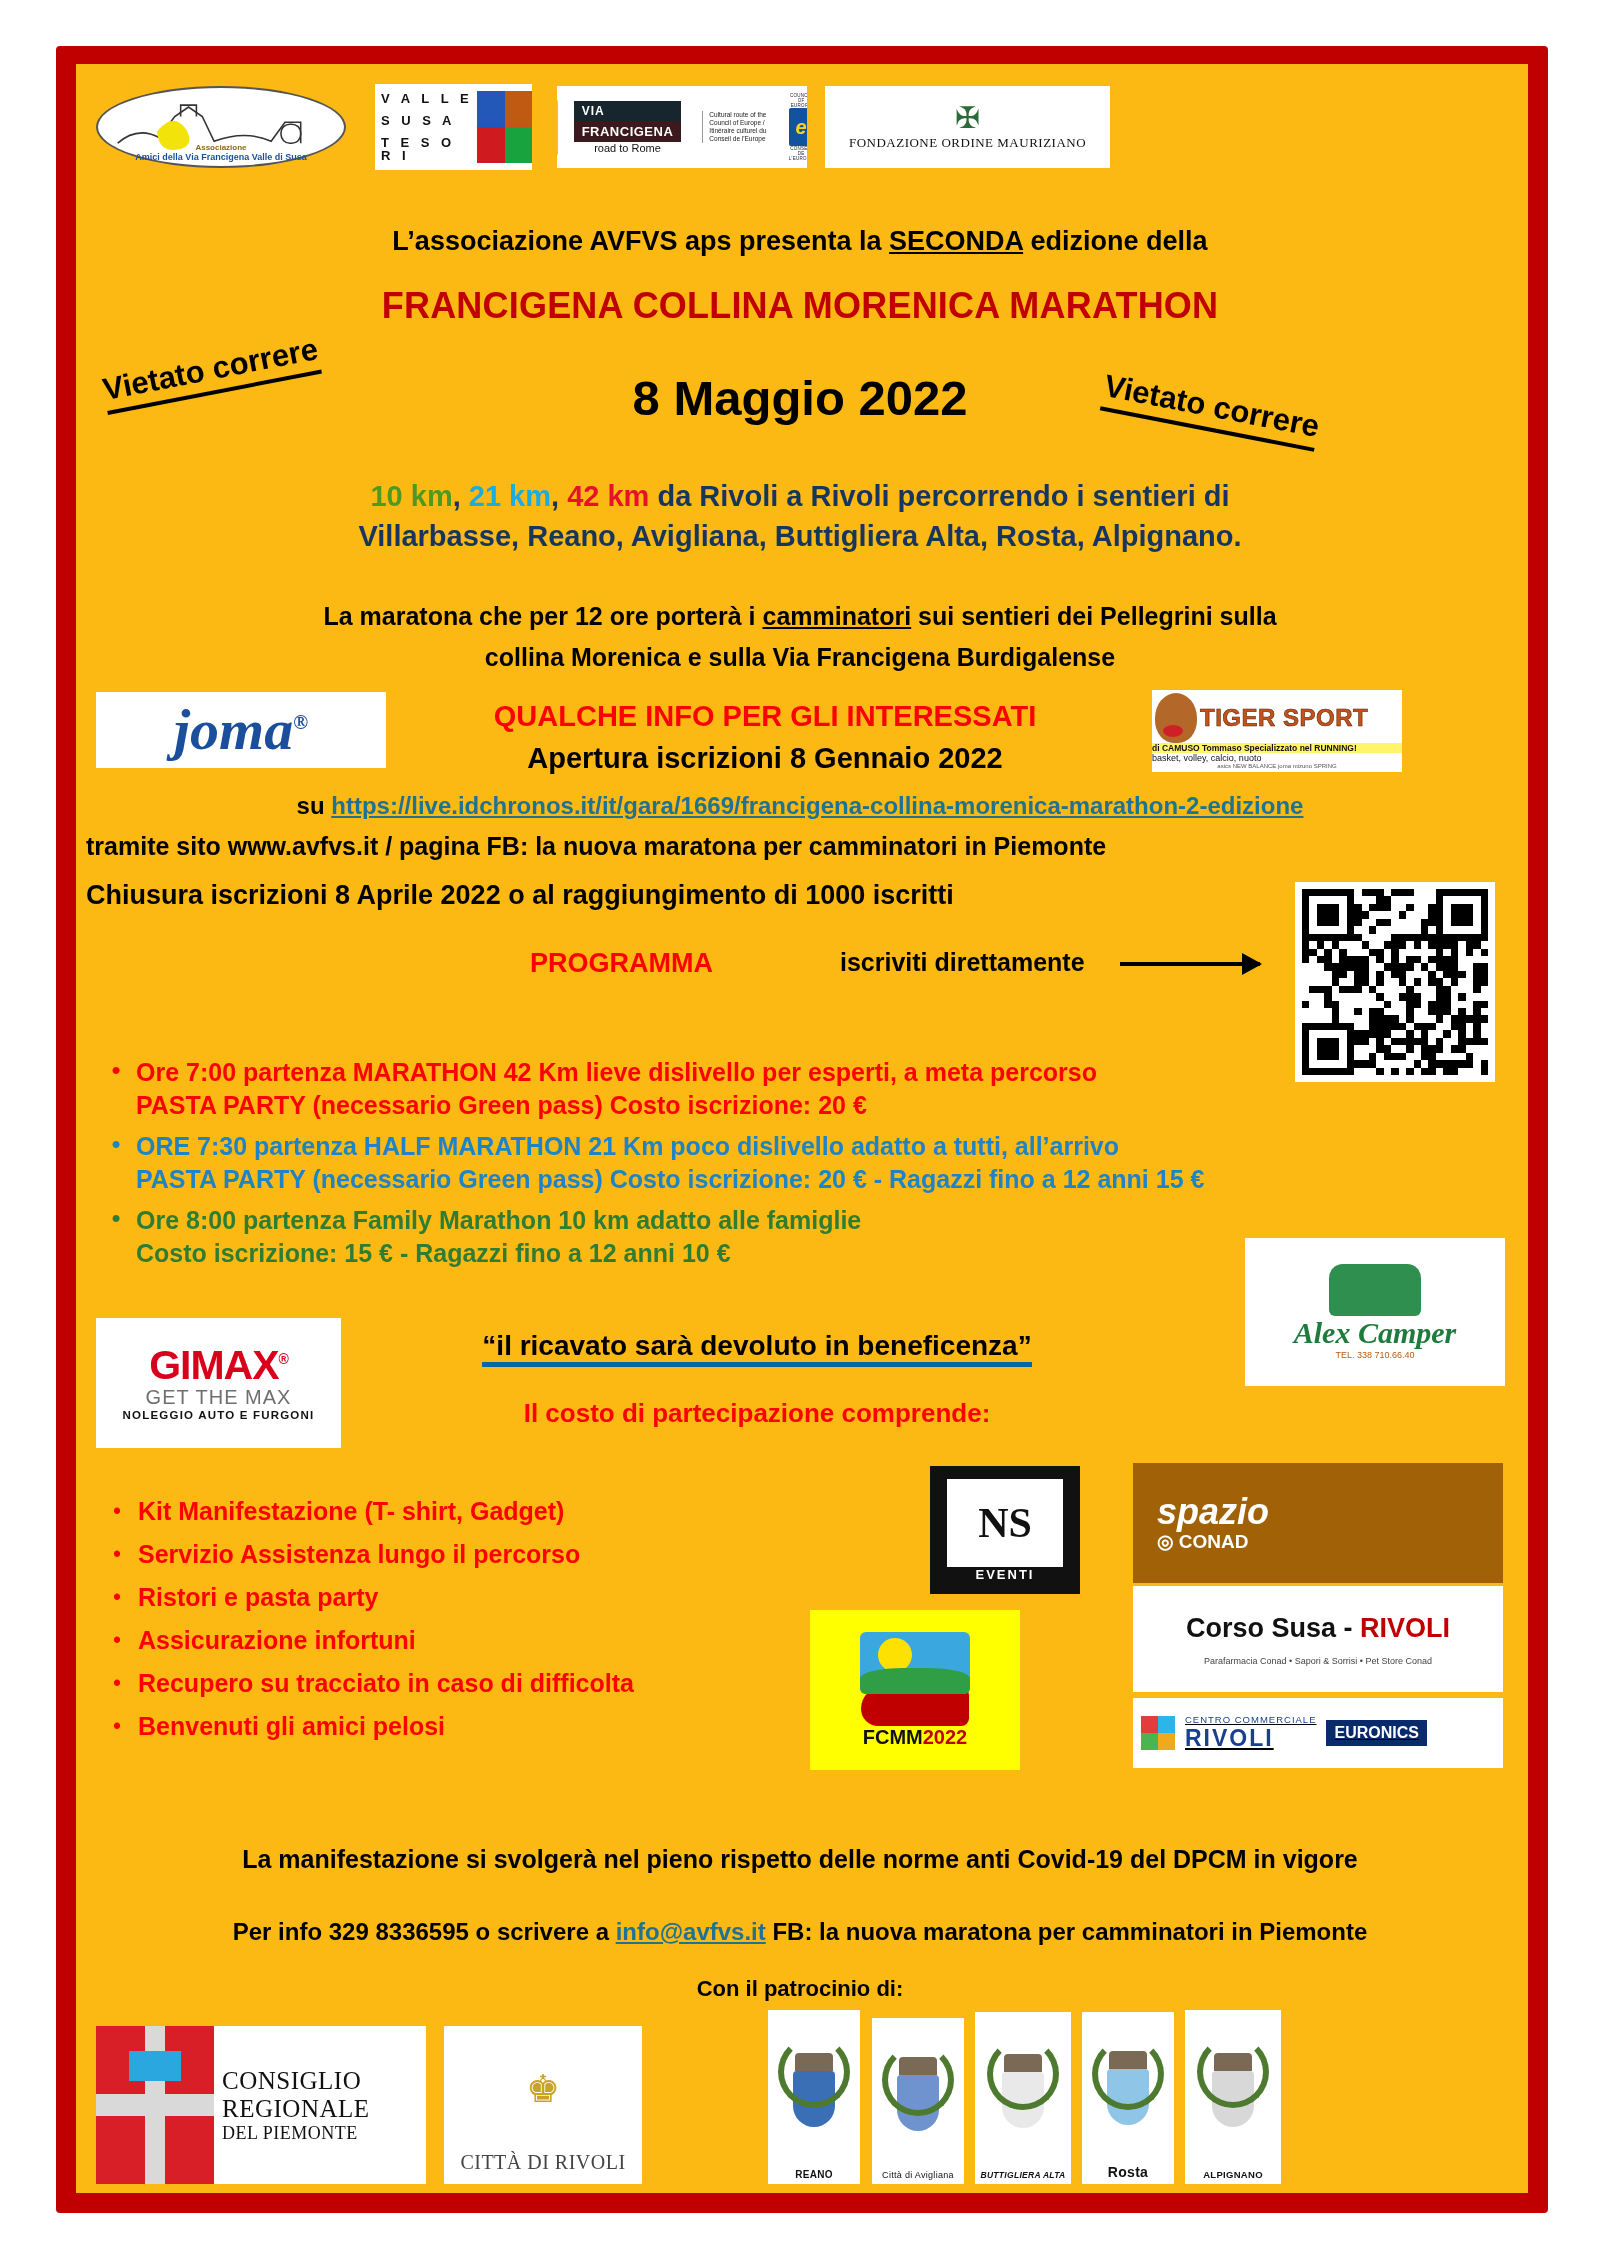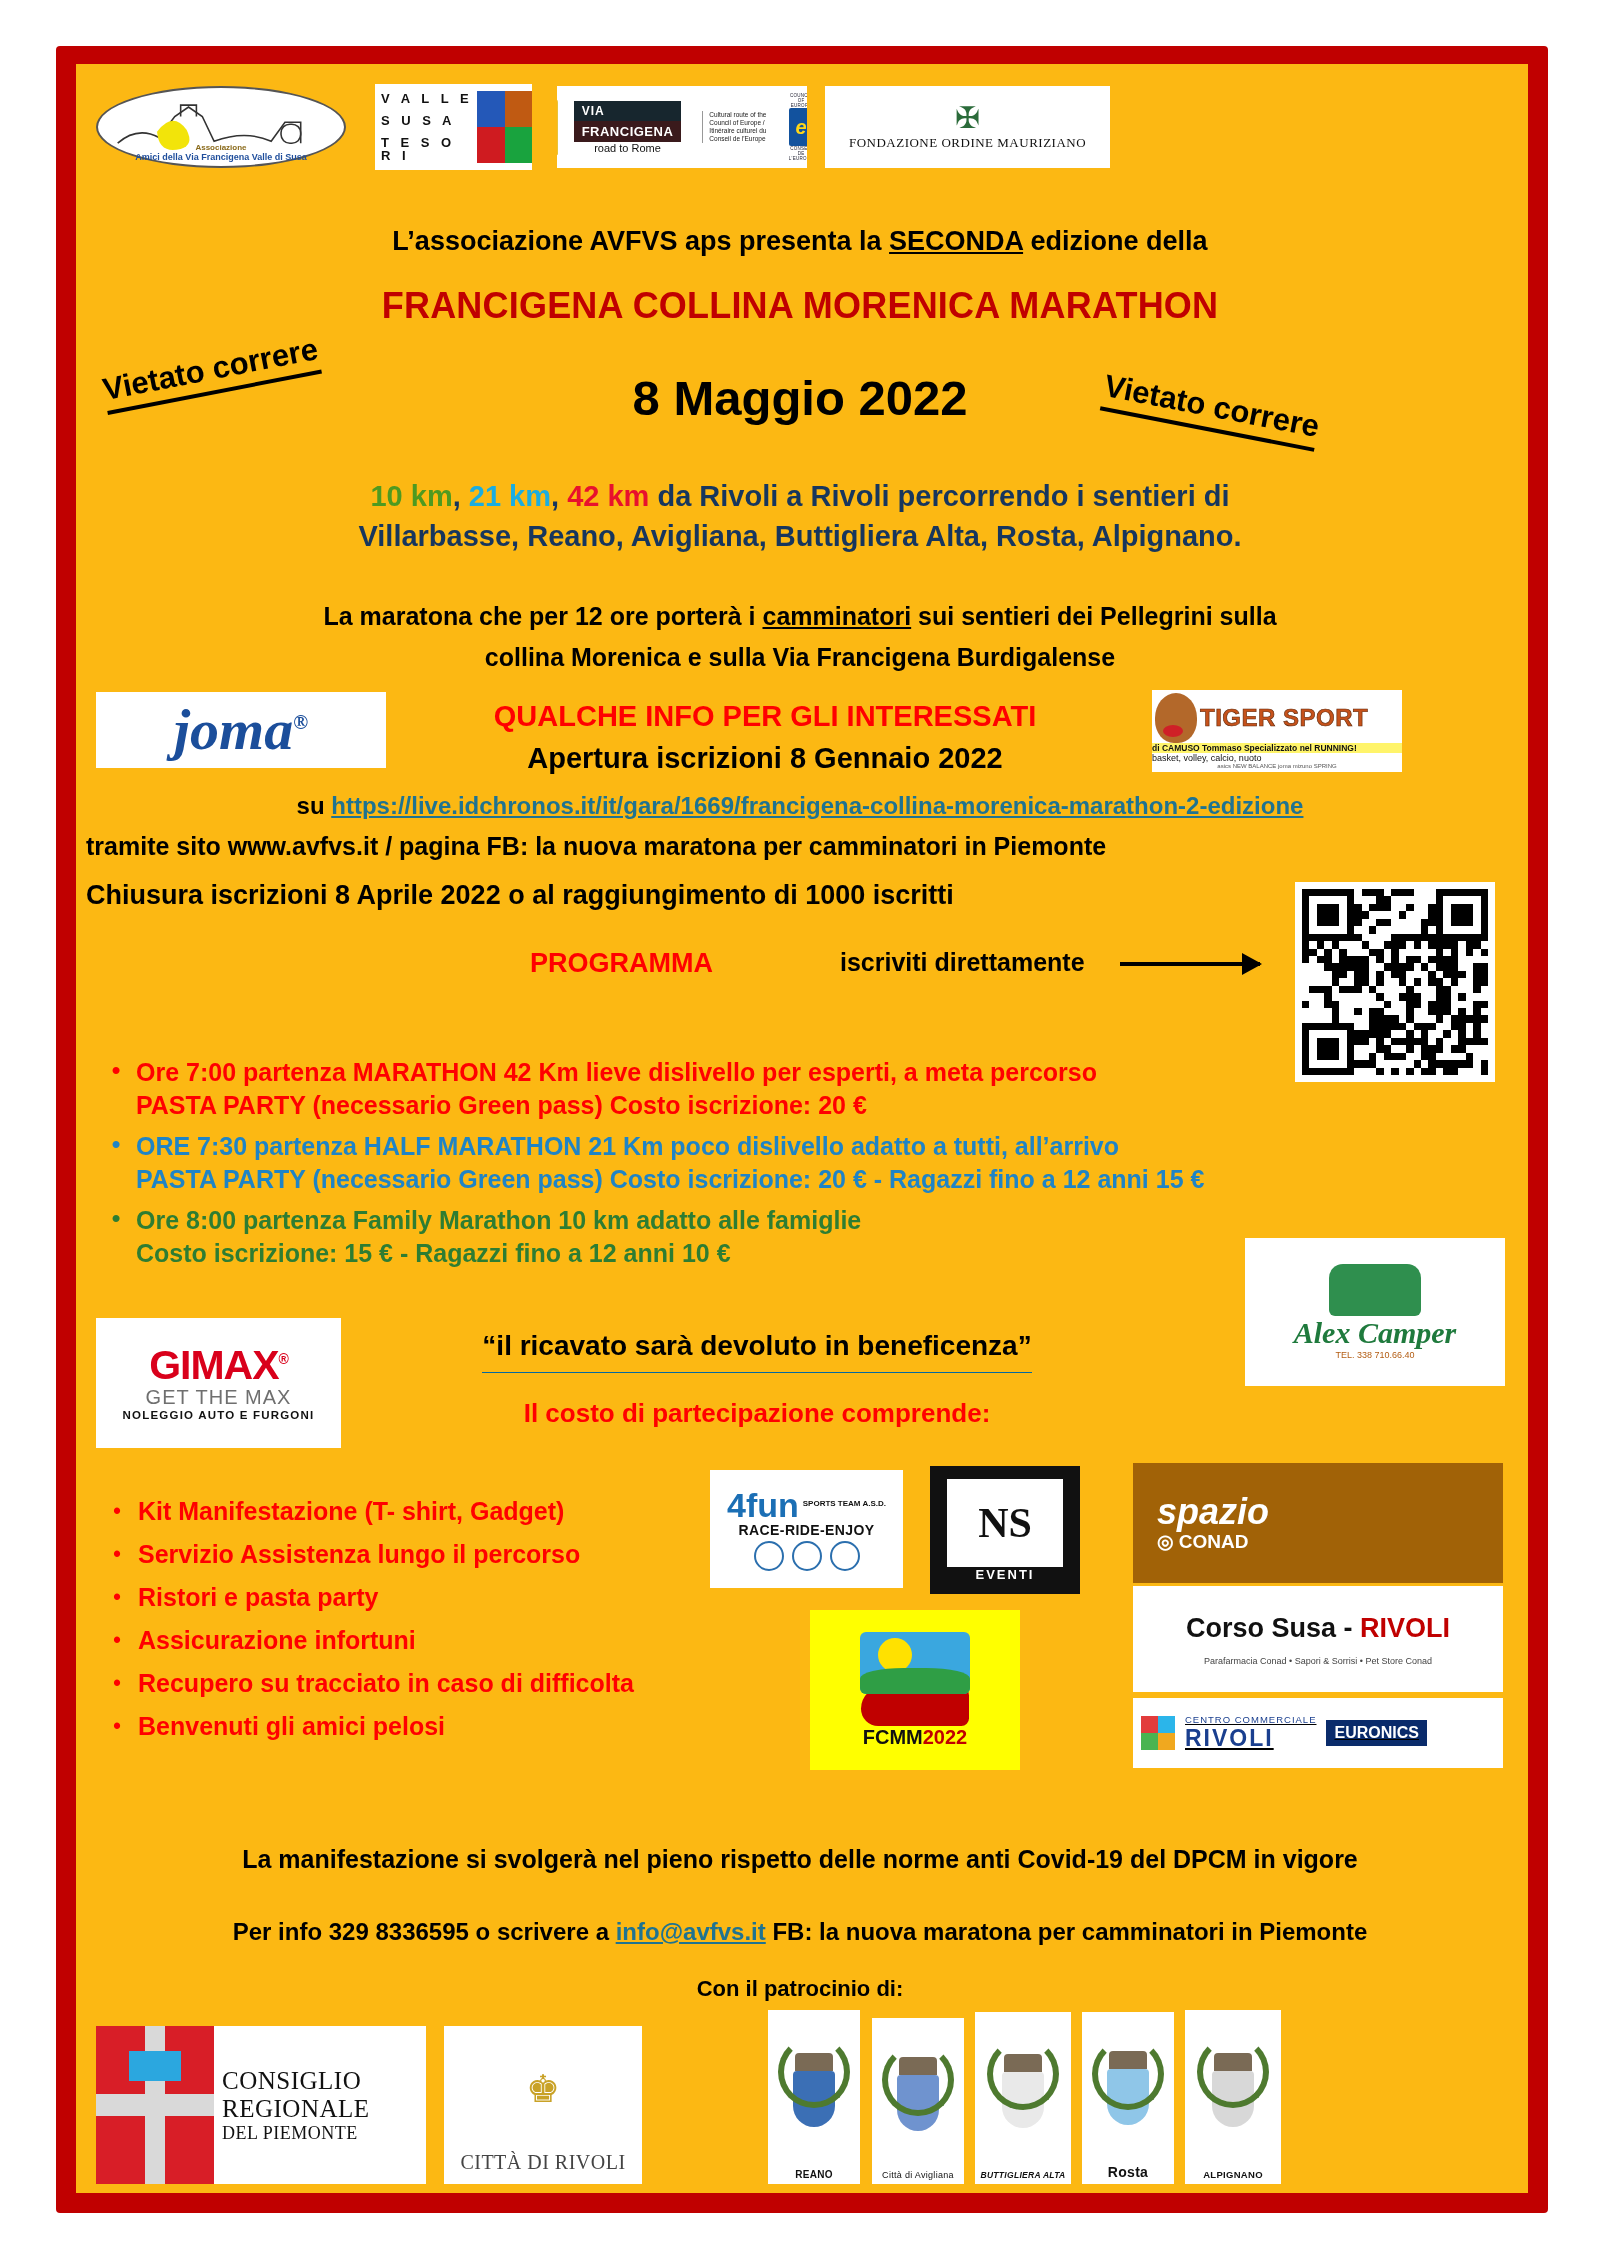--- a/index.html
+++ b/index.html
@@ -145,21 +145,21 @@
   .prog-bullet { width:40px; flex:0 0 40px; font-size:26px; line-height:1.15; text-align:center;}
   .prog-body { font-size:25px; font-weight:700; line-height:1.32; }
   .red { color:#FF0000; } .blue { color:#1F84C6; } .green { color:#2E7D32; }
 
   
   #logo-gimax { left:96px; top:1318px; width:245px; height:130px; }
   .gimax-word { color:#D9001B; font-size:41px; font-weight:700; letter-spacing:-1px; line-height:1;}
   .gimax-sub1 { color:#6f6f6f; font-size:20px; letter-spacing:1px;}
   .gimax-sub2 { color:#111; font-size:11.5px; font-weight:700; letter-spacing:1.2px;}
   #beneficenza { left:352px; top:1330px; width:810px; text-align:center; font-size:28px; font-weight:700; color:#000; }
-  #beneficenza span { border-bottom:1px solid #0369a1; padding-bottom:11px;margin-top:36px; }
+  #beneficenza span { border-bottom:5px solid #0369a1; padding-bottom:1px;margin-top:36px; }
   #costocompr { left:352px; top:1398px; width:810px; text-align:center; font-size:26px; font-weight:700; color:#FF0000; }
 
   #logo-alex { left:1245px; top:1238px; width:260px; height:148px; }
   .alex-van { width:92px;height:52px;background:#2f8f4e;border-radius:14px 14px 6px 6px; }
   .alex-word { font-family:"Liberation Serif", serif; font-style:italic; font-weight:700; font-size:30px; color:#1f7a3d; }
   .alex-sub { font-size:9px; color:#b35c12; }
 
   
   .inc { position:absolute; left:96px; top:1490px; width:700px; }
   .inc-row { display:flex; align-items:center; height:43px; }
@@ -1050,34 +1050,20 @@
     <div class="inc-row">
         <div class="inc-b">•</div>
         <div class="inc-t">Recupero su tracciato in caso di difficolta</div>
       </div>
     <div class="inc-row">
         <div class="inc-b">•</div>
         <div class="inc-t">Benvenuti gli amici pelosi</div>
       </div>
   </div>
 
-  <div class="logo" id="logo-4fun">
-    <div style="text-align:center;width:100%;">
-      <div style="display:flex;align-items:center;justify-content:center;gap:4px;">
-        <div class="f4-word">4fun</div>
-        <div class="f4-sports">SPORTS TEAM A.S.D.</div>
-      </div>
-      <div class="f4-tag">RACE-RIDE-ENJOY</div>
-      <div class="f4-dots">
-          <b></b>
-          <b></b>
-          <b></b>
-        </div>
-    </div>
-  </div>
 
   <div class="logo" id="logo-ns">
     <div style="text-align:center;">
       <div class="ns-box">
           <span class="ns-letters"><span>NS</span></span>
         </div>
       <div class="ns-ev">EVENTI</div>
     </div>
   </div>
 

